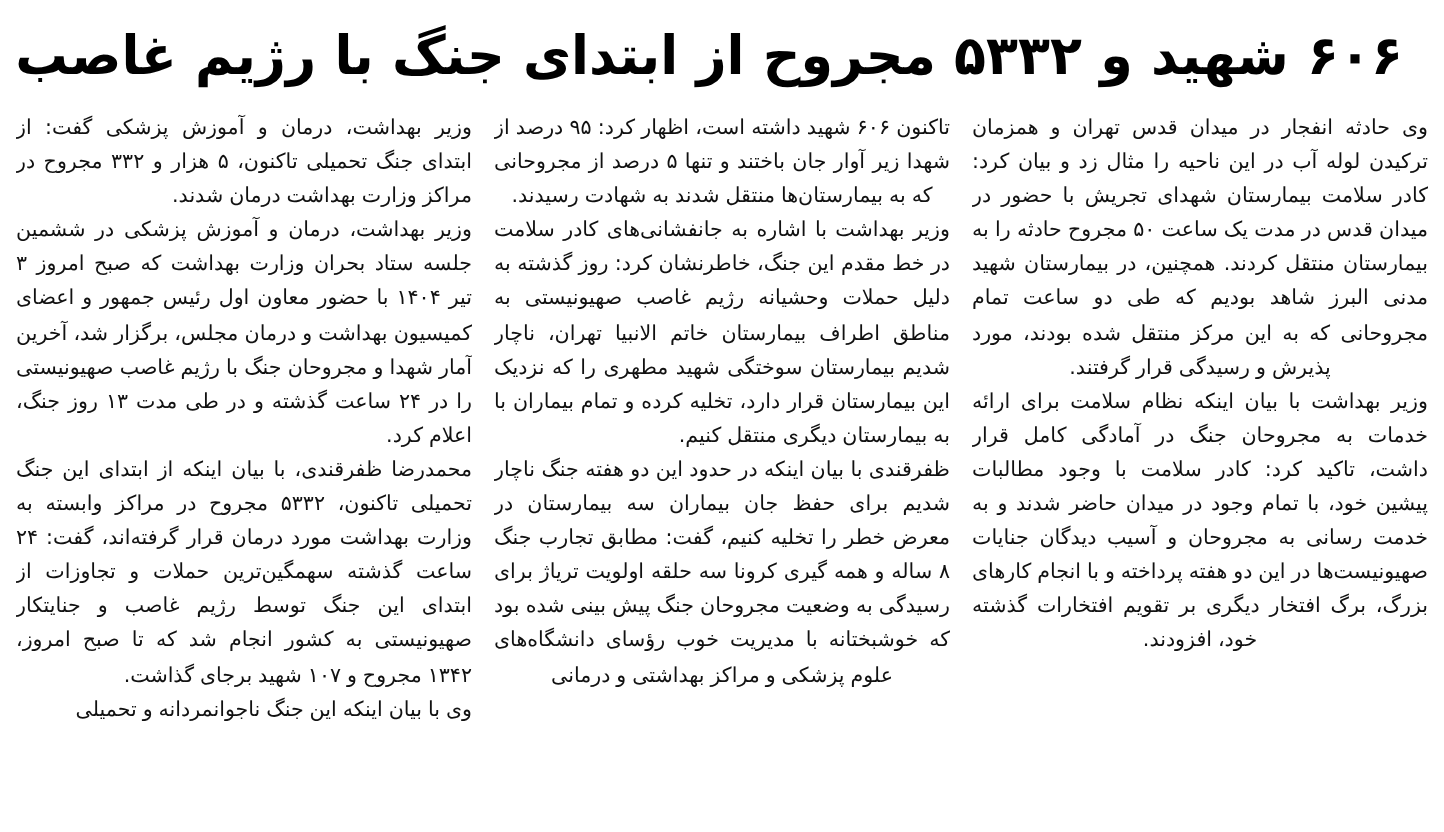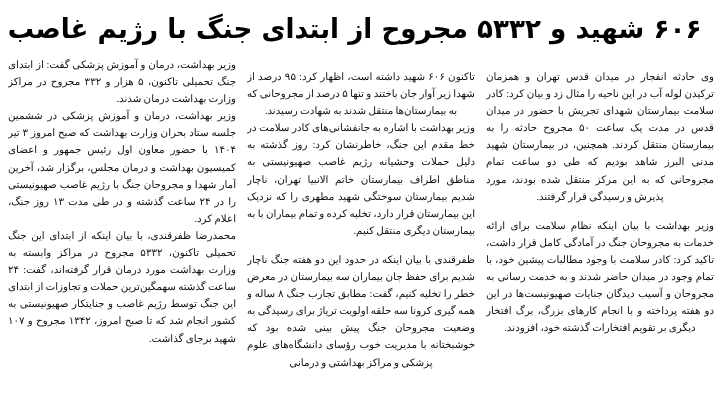--- a/index.html
+++ b/index.html
@@ -62,25 +62,23 @@
     direction: rtl;
     text-align: justify;
     text-align-last: right;
     font-size: 10.3px;
     line-height: 17.1px;
     color: #111111;
     word-spacing: -0.3px;
   }
   .col p {
     margin: 0;
-    font-family: Liberation Serif, serif;
   }
   .col p.last-line-center {
     text-align-last: center;
-    margin-top: 12px;
   }
   .clip-bottom {
     max-height: 348px;
     overflow: hidden;
   }
 </style>
 </head>
 <body>
 
 <div id="article">
@@ -99,16 +97,17 @@
     <div class="col clip-bottom">
       <p class="last-line-center">تاکنون ۶۰۶ شهید داشته است، اظهار کرد: ۹۵ درصد از شهدا زیر آوار جان باختند و تنها ۵ درصد از مجروحانی که به بیمارستان‌ها منتقل شدند به شهادت رسیدند.</p>
       <p>وزیر بهداشت با اشاره به جانفشانی‌های کادر سلامت در خط مقدم این جنگ، خاطرنشان کرد: روز گذشته به دلیل حملات وحشیانه رژیم غاصب صهیونیستی به مناطق اطراف بیمارستان خاتم الانبیا تهران، ناچار شدیم بیمارستان سوختگی شهید مطهری را که نزدیک این بیمارستان قرار دارد، تخلیه کرده و تمام بیماران با به بیمارستان دیگری منتقل کنیم.</p>
       <p class="last-line-center">ظفرقندی با بیان اینکه در حدود این دو هفته جنگ ناچار شدیم برای حفظ جان بیماران سه بیمارستان در معرض خطر را تخلیه کنیم، گفت: مطابق تجارب جنگ ۸ ساله و همه گیری کرونا سه حلقه اولویت تریاژ برای رسیدگی به وضعیت مجروحان جنگ پیش بینی شده بود که خوشبختانه با مدیریت خوب رؤسای دانشگاه‌های علوم پزشکی و مراکز بهداشتی و درمانی</p>
     </div>
 
     <div class="col clip-bottom">
       <p>وزیر بهداشت، درمان و آموزش پزشکی گفت: از ابتدای جنگ تحمیلی تاکنون، ۵ هزار و ۳۳۲ مجروح در مراکز وزارت بهداشت درمان شدند.</p>
       <p>وزیر بهداشت، درمان و آموزش پزشکی در ششمین جلسه ستاد بحران وزارت بهداشت که صبح امروز ۳ تیر ۱۴۰۴ با حضور معاون اول رئیس جمهور و اعضای کمیسیون بهداشت و درمان مجلس، برگزار شد، آخرین آمار شهدا و مجروحان جنگ با رژیم غاصب صهیونیستی را در ۲۴ ساعت گذشته و در طی مدت ۱۳ روز جنگ، اعلام کرد.</p>
       <p>محمدرضا ظفرقندی، با بیان اینکه از ابتدای این جنگ تحمیلی تاکنون، ۵۳۳۲ مجروح در مراکز وابسته به وزارت بهداشت مورد درمان قرار گرفته‌اند، گفت: ۲۴ ساعت گذشته سهمگین‌ترین حملات و تجاوزات از ابتدای این جنگ توسط رژیم غاصب و جنایتکار صهیونیستی به کشور انجام شد که تا صبح امروز، ۱۳۴۲ مجروح و ۱۰۷ شهید برجای گذاشت.</p>
+      <p>وی با بیان اینکه این جنگ ناجوانمردانه و تحمیلی</p>
     </div>
 
   </div>
 </div>
 
 </body></html>

